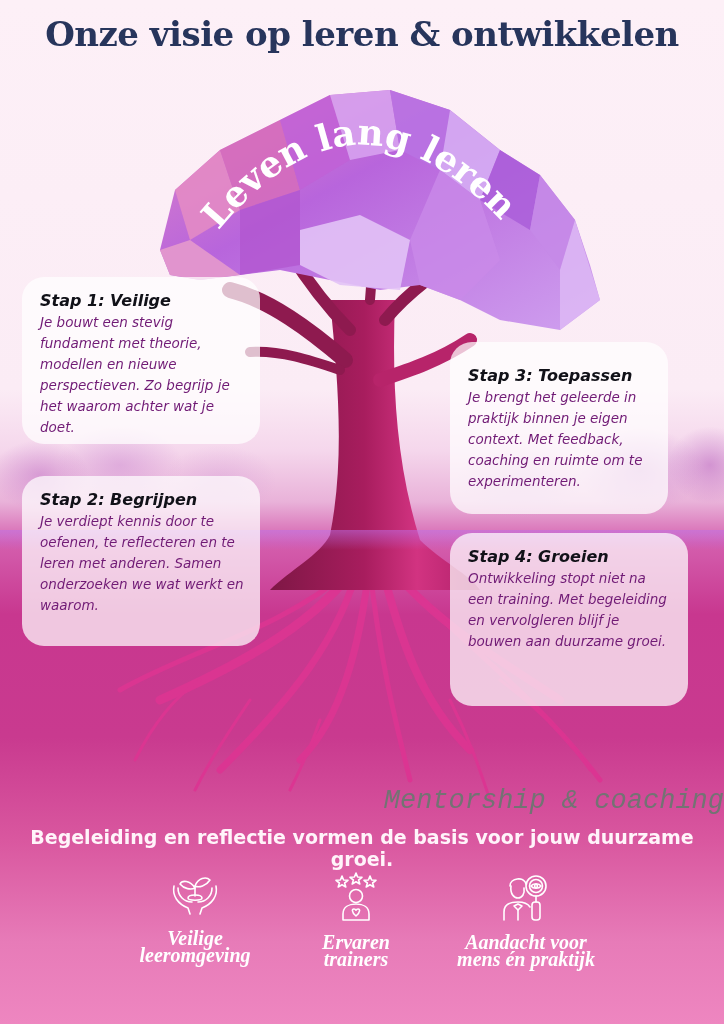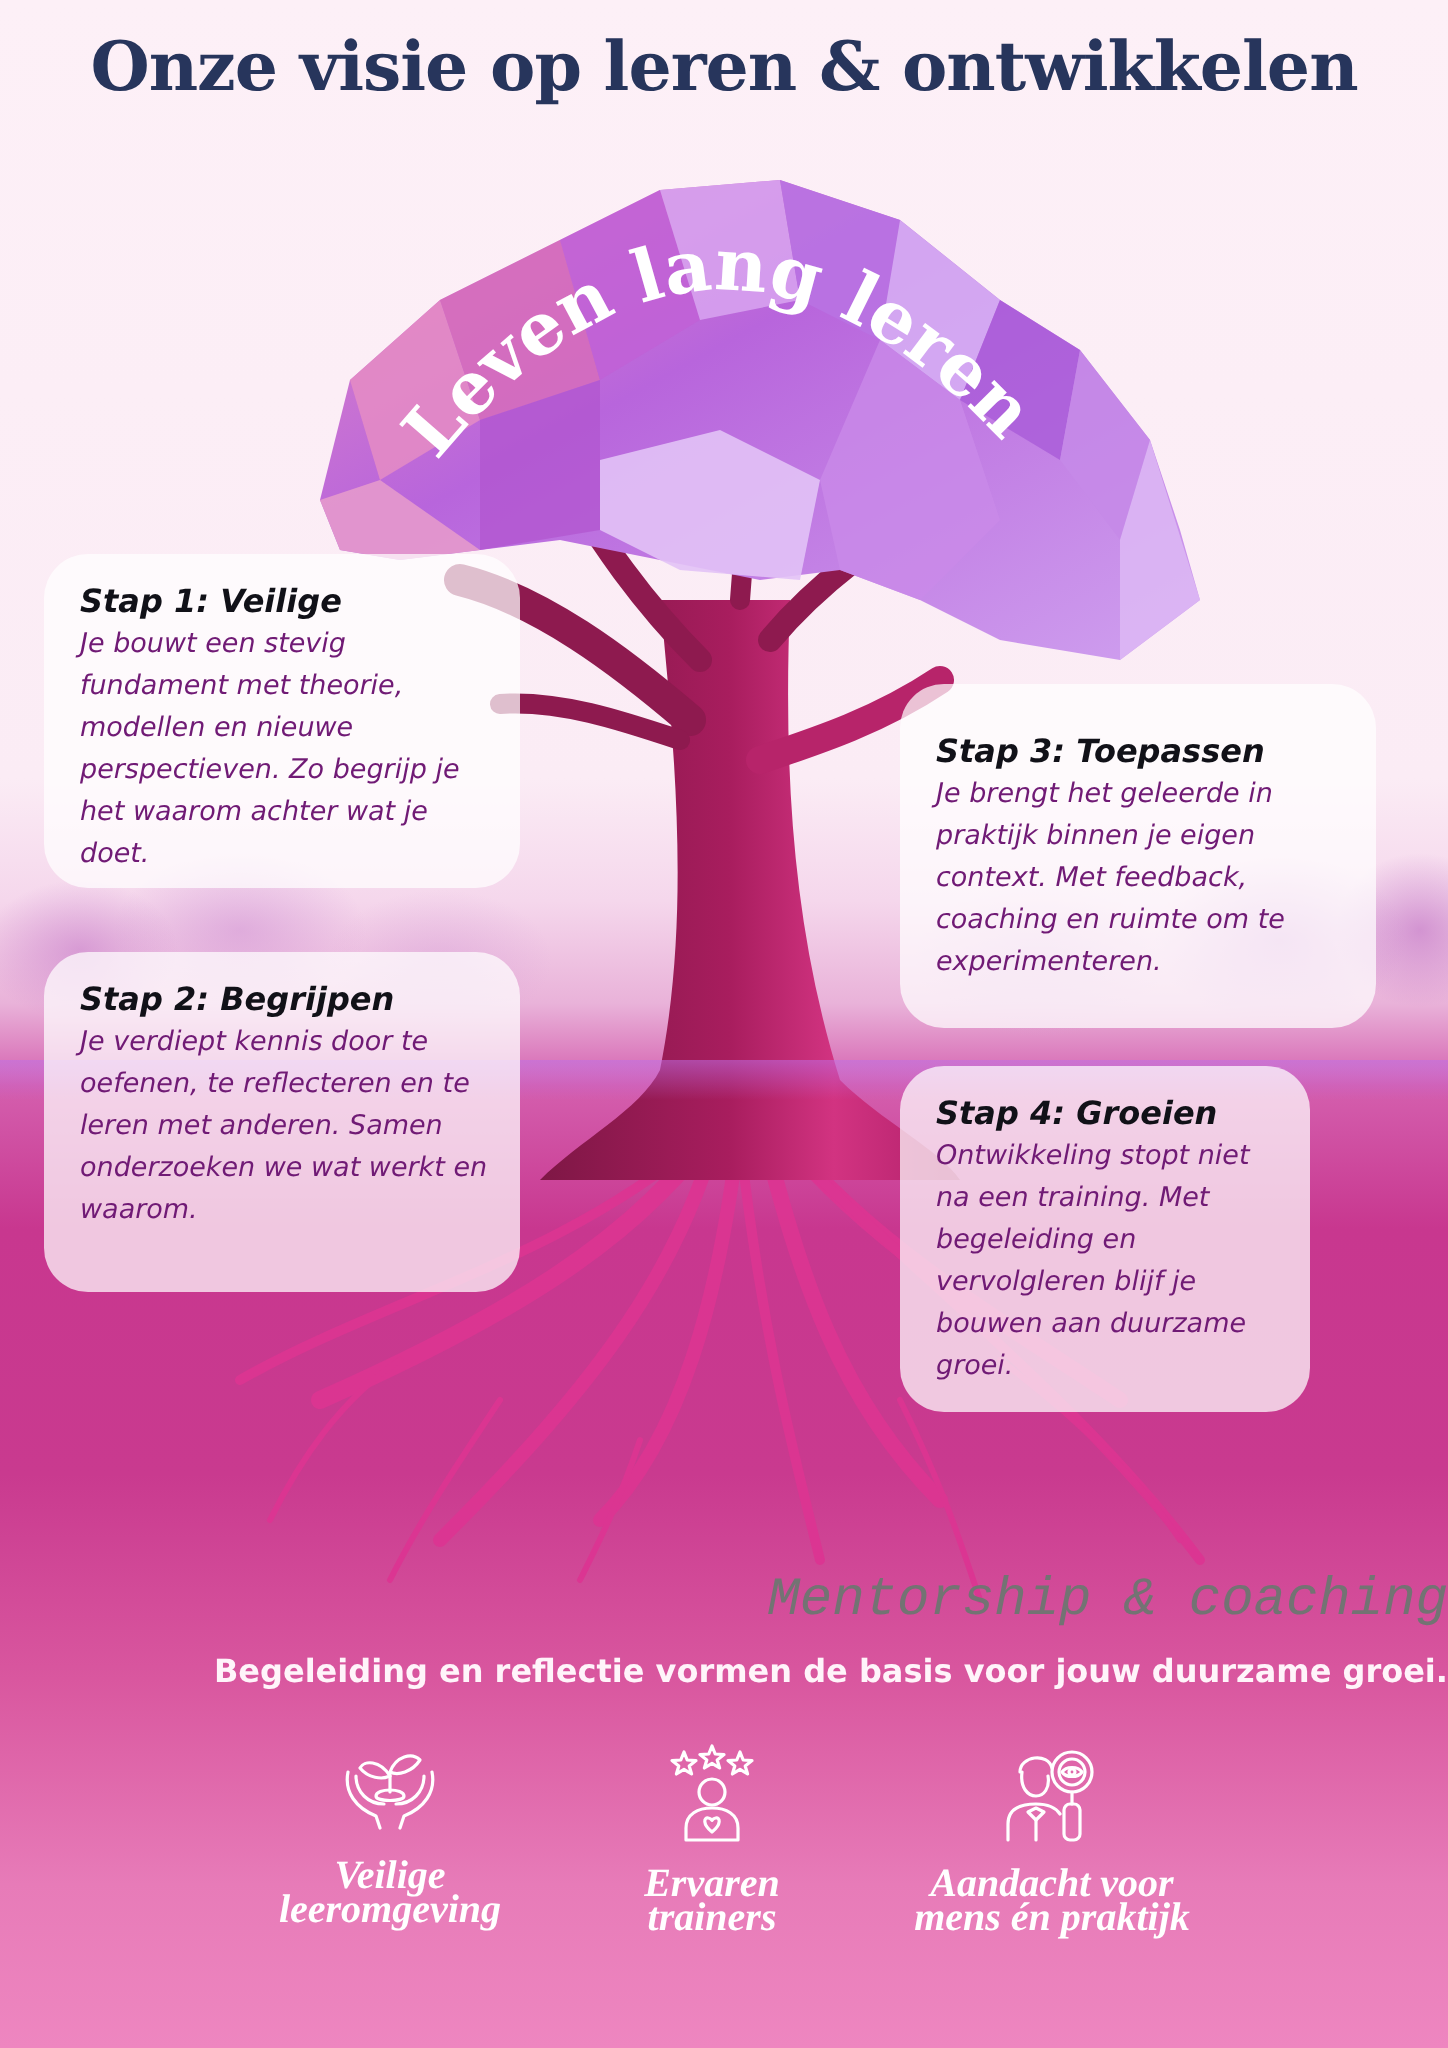--- a/index.html
+++ b/index.html
@@ -74,38 +74,38 @@
     }
     .card p {
       font-family: "DejaVu Sans", sans-serif;
       font-style: italic;
       font-size: 13.5px;
       line-height: 21px;
       color: #701a75;
     }
     .card-1 { left: 22px; top: 277px; width: 238px; height: 167px; }
     .card-2 { left: 22px; top: 476px; width: 238px; height: 170px; }
-    .card-3 { left: 450px; top: 342px; width: 238px; height: 172px; }
-    .card-4 { left: 450px; top: 533px; width: 205px; height: 173px; }
+    .card-3 { left: 450px; top: 342px; width: 218px; height: 172px; }
+    .card-4 { left: 450px; top: 533px; width: 238px; height: 173px; }
     .card-3 { padding-top: 24px; }
 
     .mentor-title {
       position: absolute; left: 0; right: 0; top: 786px;
       text-align: right;
       font-family: Liberation Mono, monospace;
       font-style: italic;
       font-size: 27px;
       color: #737373;
     }
     .mentor-sub {
       position: absolute; left: 0; right: 0; top: 826px;
-      text-align: right;
-      font-family: "DejaVu Sans", sans-serif;
-      font-weight: bold;
-      font-size: 16px;
+      text-align: center;
+      font-family: "DejaVu Sans", sans-serif;
+      font-weight: bold;
+      font-size: 19px;
       color: #fff4fa;
     }
     .feature {
       position: absolute; top: 872px;
       text-align: center; color: #ffffff;
     }
     .feature .icon { display: block; margin: 0 auto; }
     .feature .label {
       display: block;
       margin-top: 12px;

